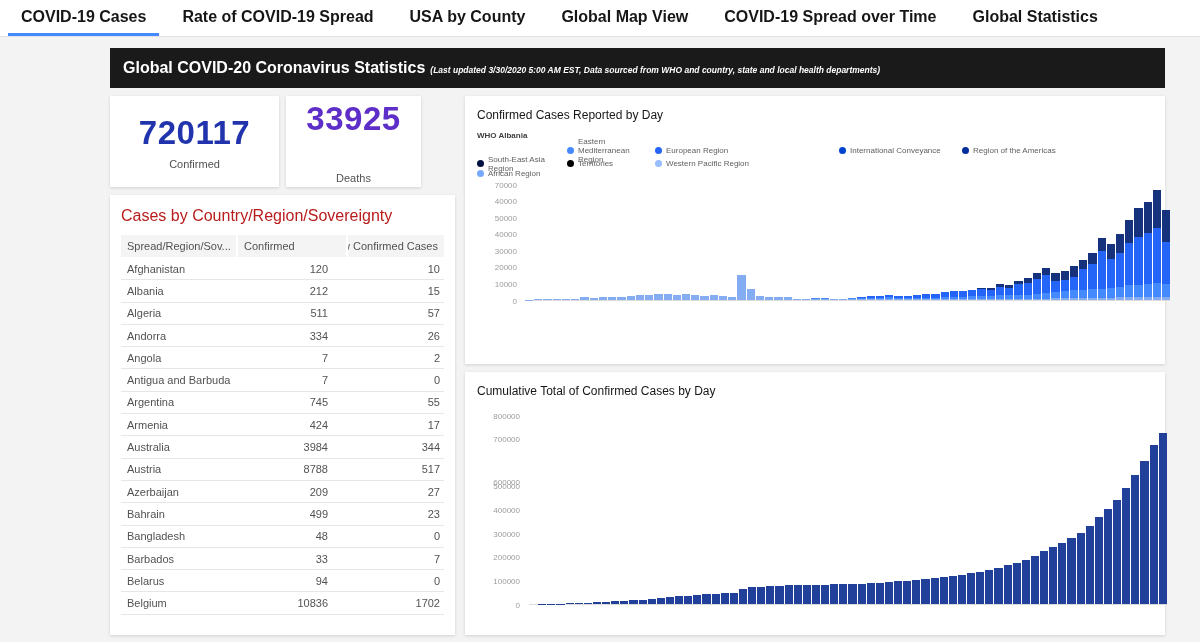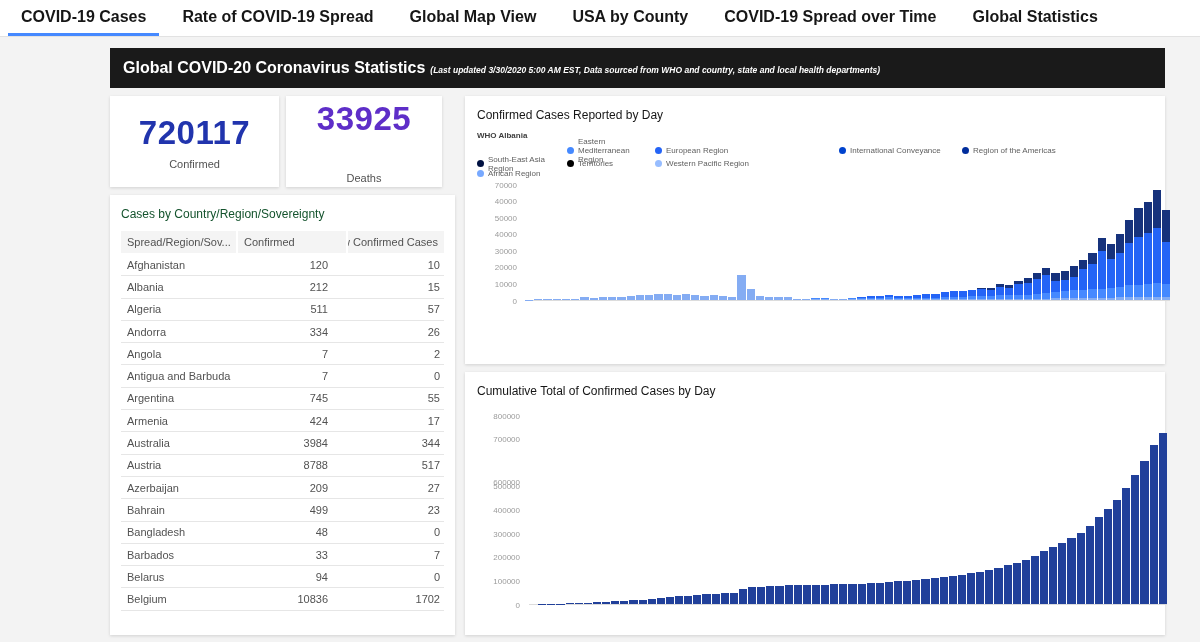--- a/index.html
+++ b/index.html
@@ -17,28 +17,28 @@
   
   .banner { position:absolute; left:110px; top:48px; width:1055px; height:40px; background:#1a1a1a;
             color:#fff; display:flex; align-items:center; padding:0 13px; }
   .banner .t { font-size:16px; font-weight:700; }
   .banner .s { font-size:8.5px; font-style:italic; font-weight:700; margin-left:5px; margin-top:4px; }
 
   .card { position:absolute; background:#fff; box-shadow:0 1px 3px rgba(0,0,0,.14); }
 
   
   .kpi1 { left:110px; top:96px; width:169px; height:91px; }
-  .kpi2 { left:286px; top:96px; width:156px; height:91px;gap:28px; }
+  .kpi2 { left:286px; top:96px; width:135px; height:91px;gap:28px; }
   .kpi { display:flex; flex-direction:column; align-items:center; justify-content:center; }
   .kpi .num { font-size:33px; font-weight:600; letter-spacing:.5px; }
   .kpi .lbl { font-size:11px; color:#525252; margin-top:6px; }
 
   
   .tablecard { left:110px; top:195px; width:345px; height:440px; padding:12px 11px; }
-  .tablecard .title { font-size:12px; color:#14532d; margin-bottom:10px; }
+  .tablecard .title { font-size:16px; color:#b91c1c; margin-bottom:10px; }
   .thead { display:grid; grid-template-columns:115px 108px 1fr; gap:2px; margin-bottom:1px; }
   .thead .hc { background:#f4f4f4; color:#525252; font-size:11px; padding:4px 6px; height:22px;
                display:flex; align-items:center; white-space:nowrap; overflow:hidden; }
   .thead .hc:last-child { justify-content:flex-end; text-align:right; }
   .trow { display:grid; grid-template-columns:115px 108px 1fr; height:22.3px; align-items:center;
           border-bottom:1px solid #e6e6e6; font-size:11px; color:#525252; }
   .trow .c0 { padding-left:6px; white-space:nowrap; overflow:hidden; }
   .trow .c1 { text-align:right; padding-right:16px; }
   .trow .c2 { text-align:right; padding-right:4px; }
 
@@ -62,22 +62,22 @@
   .seg { width:100%; }
 </style>
 </head>
 <body>
 
 <div class="stage">
 
   <div class="nav" id="nav">
       <div class="tab active" style="border-bottom-color: rgb(69, 137, 255);">COVID-19 Cases</div>
       <div class="tab">Rate of COVID-19 Spread</div>
+      <div class="tab">USA by County</div>
       <div class="tab">Global Map View</div>
-      <div class="tab">USA by County</div>
       <div class="tab">COVID-19 Spread over Time</div>
       <div class="tab">Global Statistics</div>
     </div>
 
   <div class="banner">
     <span class="t">Global COVID-20 Coronavirus Statistics</span>
     <span class="s">(Last updated 3/30/2020 5:00 AM EST, Data sourced from WHO and country, state and local health departments)</span>
   </div>
 
   <div class="card kpi1 kpi">

